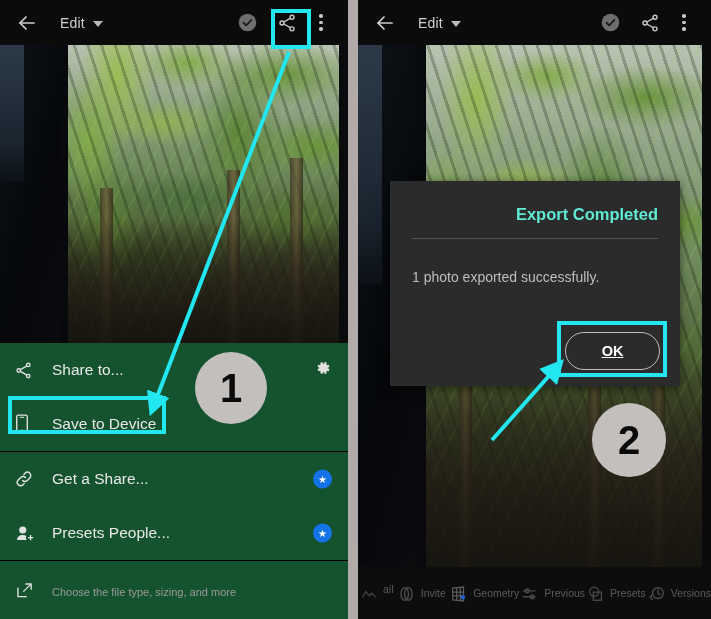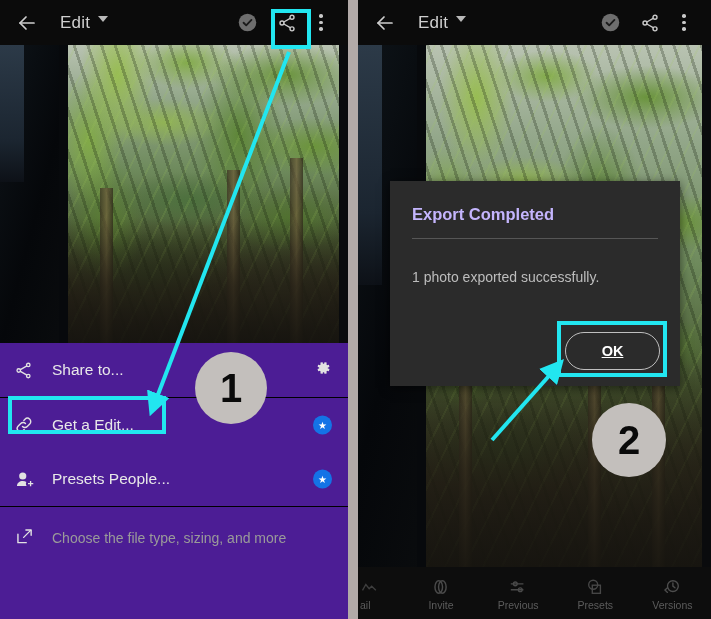--- a/index.html
+++ b/index.html
@@ -20,22 +20,22 @@
 
   
   .appbar {
     position: absolute; top: 0; left: 0; right: 0; height: 45px;
     background: #0b0b0b;
     display: flex; align-items: center;
     z-index: 30;
   }
   .appbar-back { margin-left: 14px; width: 26px; height: 26px; display:flex; align-items:center; justify-content:center; }
   .appbar-title {
-    margin-left: 20px; color: #cfcfcf; font-size: 17px; letter-spacing: .2px;
-    display: flex; gap: 8px;
+    margin-left: 20px; color: #cfcfcf; font-size: 14px; letter-spacing: .2px;
+    display: flex; align-items: center; gap: 8px;
   }
   .caret-down {
     width: 0; height: 0; border-left: 5px solid transparent; border-right: 5px solid transparent;
     border-top: 6px solid #b9b9b9; display:inline-block; margin-top:3px;
   }
   .appbar-spacer { flex: 1; }
   .appbar-btn { width: 34px; height: 34px; display:flex; align-items:center; justify-content:center; }
   .appbar-btn.check { margin-right: 6px; }
   .appbar-btn.kebab { margin-right: 10px; }
   .dot3 { display:flex; flex-direction:column; gap:3px; align-items:center; }
@@ -90,62 +90,62 @@
   }
   .trunk { position:absolute; width:13px; background:linear-gradient(90deg,#3b3222,#6d5c3c,#2e2819); opacity:.75; }
   .photo-rightedge {
     position:absolute; right:0; top:0; width:9px; height:100%;
     background:#0a0b0d; z-index:4;
   }
 
   
   #share-sheet {
     position: absolute; left: 0; right: 0; bottom: 0; top: 343px;
-    background: #4c1d95; z-index: 20;
+    background: #14532d; z-index: 20;
   }
   .sheet-row {
     position: relative; display: flex; align-items: center;
     height: 54px; padding: 0 14px;
   }
   .sheet-row.tall { height: 58px; align-items: center; }
   .sheet-ico { width: 38px; min-width: 38px; display:flex; align-items:center; justify-content:flex-start; }
   .sheet-label { color: #e8e8e8; font-size: 15.5px; }
-  .sheet-sub { color: #9a9a9a; font-size: 14px; margin-top: 3px; }
+  .sheet-sub { color: #9a9a9a; font-size: 11px; margin-top: 3px; }
   .sheet-texts { display:flex; flex-direction:column; justify-content:center; }
   .sheet-sep { height: 1px; background: #000; margin: 0; }
   .sheet-trailing { position: absolute; right: 16px; top: 50%; transform: translateY(-50%); }
   .star-badge {
     width: 19px; height: 19px; border-radius: 50%; background: #1473e6;
     display: flex; align-items: center; justify-content: center;
     color: #fff; font-size: 10px; line-height: 1;
   }
 
   
   #export-dialog {
     position: absolute; left: 32px; top: 181px; width: 290px; height: 205px;
     background: #2b2b2b; z-index: 25;
     box-shadow: 0 2px 10px rgba(0,0,0,.55);
   }
-  .dlg-title { color: #c4b5fd; font-size: 16.5px; font-weight: bold; padding: 24px 22px 0 22px; }
+  .dlg-title { color: #5eead4; font-size: 16.5px; font-weight: bold; padding: 24px 22px 0 22px; text-align: right; }
   .dlg-rule { height: 1px; background: #565656; margin: 14px 22px 0 22px; }
   .dlg-msg { color: #bdbdbd; font-size: 14px; padding: 30px 32px 0 22px; }
   .dlg-actions { position: absolute; right: 20px; bottom: 16px; }
   .ok-btn {
     width: 95px; height: 38px; border-radius: 19px;
     border: 1.6px solid #bfbfbf; background: #2b2b2b; color: #ffffff;
     font-size: 14.5px; font-weight: bold; font-family: "Liberation Sans", sans-serif;
     display:flex; align-items:center; justify-content:center; cursor:pointer;text-decoration:underline;
   }
 
   
   #edit-toolbar {
     position: absolute; left: 0; right: 0; bottom: 0; height: 52px;
     background: #0d0d0d; display: flex; align-items: center; z-index: 22;
   }
-  .tb-item { flex: 1; display:flex; flex-direction:column; align-items:center; justify-content:center; gap:3px; }
+  .tb-item { flex: 1; display:flex; flex-direction:row; align-items:center; justify-content:center; gap:3px; }
   .tb-label { color: #5c5c5c; font-size: 10.5px; }
   .tb-ico { height: 20px; display:flex; align-items:flex-end; }
   #edit-toolbar .tb-item:first-child { flex: .55; align-items: flex-start; padding-left: 2px; }
 
   
   #overlay { position:absolute; inset:0; z-index: 60; pointer-events: none; }
   .hl-box { position: absolute; border: 4px solid #22e6f0; }
   .step-badge {
     position: absolute; border-radius: 50%;
     background: #c3bfbc; color: #0a0a0a;
@@ -224,31 +224,41 @@
         </span>
         <span class="sheet-label">Share to...</span>
         <span class="sheet-trailing">
           <svg width="19" height="19" viewBox="0 0 24 24" fill="#e2e2e2">
               <path d="M12 8.4a3.6 3.6 0 100 7.2 3.6 3.6 0 000-7.2zm0 5.6a2 2 0 110-4 2 2 0 010 4z"></path>
               <path d="M20.3 13.1l-1.6-.4a6.8 6.8 0 000-1.4l1.6-.4a.6.6 0 00.4-.7l-.5-1.8a.6.6 0 00-.7-.4l-1.6.4a6.9 6.9 0 00-1-1l.5-1.6a.6.6 0 00-.4-.7l-1.8-.5a.6.6 0 00-.7.4l-.5 1.6a6.8 6.8 0 00-1.4 0l-.4-1.6a.6.6 0 00-.7-.4l-1.8.5a.6.6 0 00-.4.7l.4 1.6a6.9 6.9 0 00-1 1l-1.6-.5a.6.6 0 00-.7.4l-.5 1.8a.6.6 0 00.4.7l1.6.5a6.8 6.8 0 000 1.4l-1.6.4a.6.6 0 00-.4.7l.5 1.8a.6.6 0 00.7.4l1.6-.4c.3.4.6.7 1 1l-.4 1.6a.6.6 0 00.4.7l1.8.5a.6.6 0 00.7-.4l.4-1.6a6.8 6.8 0 001.4 0l.5 1.6a.6.6 0 00.7.4l1.8-.5a.6.6 0 00.4-.7l-.5-1.6c.4-.3.7-.6 1-1l1.6.4a.6.6 0 00.7-.4l.5-1.8a.6.6 0 00-.4-.7z"></path>
             </svg>
         </span>
       </div>
 
+      <div class="sheet-row">
+        <span class="sheet-ico">
+          <svg width="16" height="20" viewBox="0 0 16 22" fill="none" stroke="#e2e2e2" stroke-width="1.5">
+              <rect x="2.2" y="1.2" width="11.6" height="19.6" rx="1.8"></rect>
+              <line x1="5.6" y1="3.6" x2="10.4" y2="3.6" stroke-width="1.1"></line>
+              <circle cx="8" cy="18.1" r="1.05" fill="#e2e2e2" stroke="none"></circle>
+            </svg>
+        </span>
+        <span class="sheet-label">Save to Device</span>
+      </div>
 
       <div class="sheet-sep"></div>
 
       <div class="sheet-row">
         <span class="sheet-ico">
           <svg width="20" height="20" viewBox="0 0 24 24" fill="none" stroke="#e2e2e2" stroke-width="1.7" stroke-linecap="round">
               <path d="M10.2 13.8a4 4 0 005.7 0l3-3a4 4 0 00-5.7-5.7l-1.4 1.4"></path>
               <path d="M13.8 10.2a4 4 0 00-5.7 0l-3 3a4 4 0 005.7 5.7l1.4-1.4"></path>
             </svg>
         </span>
-        <span class="sheet-label">Get a Edit...</span>
+        <span class="sheet-label">Get a Share...</span>
         <span class="sheet-trailing">
           <span class="star-badge">★</span>
         </span>
       </div>
 
       <div class="sheet-row">
         <span class="sheet-ico">
           <svg width="21" height="21" viewBox="0 0 24 24" fill="#e2e2e2">
               <circle cx="10" cy="8" r="4.1"></circle>
               <path d="M3.4 19.4c0-3.5 3-5.8 6.6-5.8 1.6 0 3.1.4 4.2 1.2-.4.6-.6 1.3-.6 2.1 0 .9.3 1.7.8 2.4H3.4z"></path>
@@ -354,20 +364,30 @@
         <span class="tb-ico">
           <svg width="22" height="18" viewBox="0 0 24 20" fill="none" stroke="#4a4a4a" stroke-width="1.6">
               <ellipse cx="9.5" cy="10" rx="4.2" ry="7"></ellipse>
               <ellipse cx="13.5" cy="10" rx="4.2" ry="7"></ellipse>
             </svg>
         </span>
         <span class="tb-label">Invite</span>
       </div>
       <div class="tb-item">
         <span class="tb-ico">
+          <svg width="22" height="18" viewBox="0 0 24 20" fill="none" stroke="#5a5a5a" stroke-width="1.4">
+              <path d="M5 3.5l12-1.2v15.4L5 16.5z"></path>
+              <path d="M5 8h12M5 12.2h12M9.5 2.9v14M13.5 2.6v14.4"></path>
+              <circle cx="16.3" cy="13.6" r="2.5" fill="#1d63c4" stroke="none"></circle>
+            </svg>
+        </span>
+        <span class="tb-label">Geometry</span>
+      </div>
+      <div class="tb-item">
+        <span class="tb-ico">
           <svg width="22" height="18" viewBox="0 0 24 20" fill="none" stroke="#4a4a4a" stroke-width="1.5">
               <path d="M4 6.5h14M4 13h14"></path>
               <circle cx="9" cy="6.5" r="2.1"></circle>
               <circle cx="14.5" cy="13" r="2.1"></circle>
             </svg>
         </span>
         <span class="tb-label">Previous</span>
       </div>
       <div class="tb-item">
         <span class="tb-ico">

